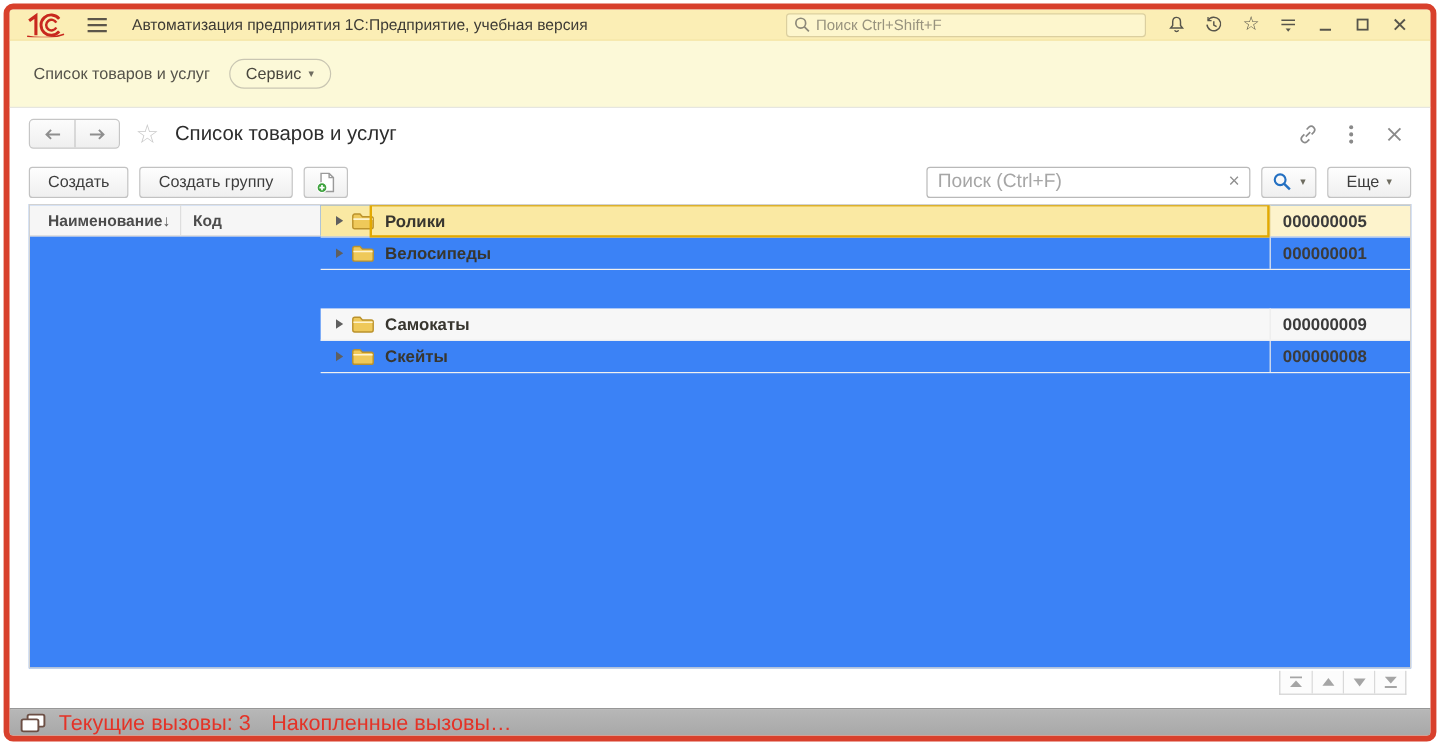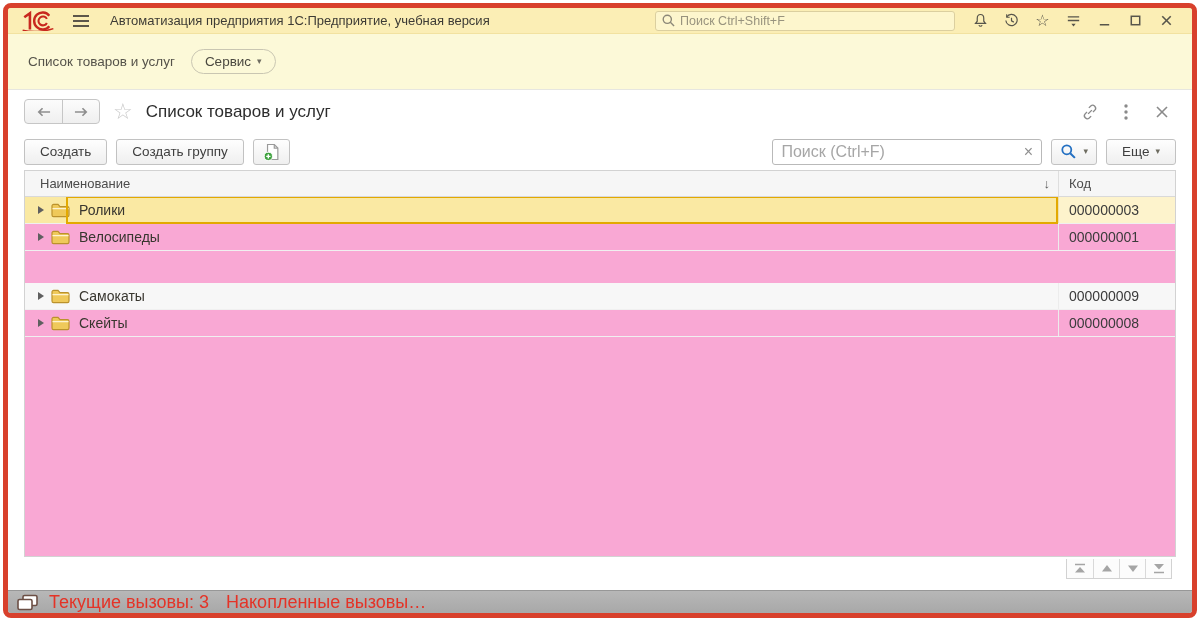--- a/index.html
+++ b/index.html
@@ -78,21 +78,21 @@
   .search-box input{
     flex:1; border:none; outline:none; padding:0 8px; font-size:16px; color:#444;
     font-family:"Liberation Sans",sans-serif; background:transparent;
   }
   .search-box input::placeholder{ color:#a6a6a6; }
   .clear-x{ width:26px; height:24px; display:flex; align-items:center; justify-content:center;
             color:#8f8f8f; cursor:pointer; }
   
   .table-wrap{
     flex:1; margin:0 16px; border:1px solid #d2d2d2;
-    display:flex; flex-direction:column; min-height:0; background:#f9a8d4;
+    display:flex; min-height:0; background:#3b82f6;font-weight:bold;
   }
   .thead{ height:26px; flex:0 0 26px; background:#f6f6f6; border-bottom:1px solid #d9d9d9;
           display:flex; font-size:13px; color:#4c4c4c; }
   .th-name{ flex:1; display:flex; align-items:center; padding:0 8px 0 15px; }
   .sort-arrow{ margin-left:auto; font-size:13px; color:#5a5a5a; }
   .th-code{ width:117px; border-left:1px solid #dedede; display:flex; align-items:center;
             padding-left:10px; }
   .tbody{ flex:1; overflow:hidden; }
   .row{ height:27px; display:flex; border-bottom:1px solid #f0f0f0; cursor:pointer;
         font-size:14px; color:#38362f; }
@@ -307,21 +307,21 @@
             <span class="tri"></span>
             <span class="folder">
               <svg width="19" height="15" viewBox="0 0 19 15">
                 <path d="M1 3 a1.6 1.6 0 0 1 1.6 -1.6 H7 l2 2.2 H16.4 A1.6 1.6 0 0 1 18 5.2 V12 a1.6 1.6 0 0 1 -1.6 1.6 H2.6 A1.6 1.6 0 0 1 1 12 Z" fill="#efc95a" stroke="#bb922c" stroke-width="1.2"></path>
                 <path d="M1.5 5.6 H17.5" stroke="#fdf3d0" stroke-width="1.3"></path>
               </svg>
             </span>
             <span>Ролики</span>
           </div>
           <div class="code-cell">
-            <span>000000003</span>
+            <span>000000005</span>
           </div>
         </div>
 
         <div class="row">
           <div class="name-cell">
             <span class="tri"></span>
             <span class="folder">
               <svg width="19" height="15" viewBox="0 0 19 15">
                 <path d="M1 3 a1.6 1.6 0 0 1 1.6 -1.6 H7 l2 2.2 H16.4 A1.6 1.6 0 0 1 18 5.2 V12 a1.6 1.6 0 0 1 -1.6 1.6 H2.6 A1.6 1.6 0 0 1 1 12 Z" fill="#efc95a" stroke="#bb922c" stroke-width="1.2"></path>
                 <path d="M1.5 5.6 H17.5" stroke="#fdf3d0" stroke-width="1.3"></path>

